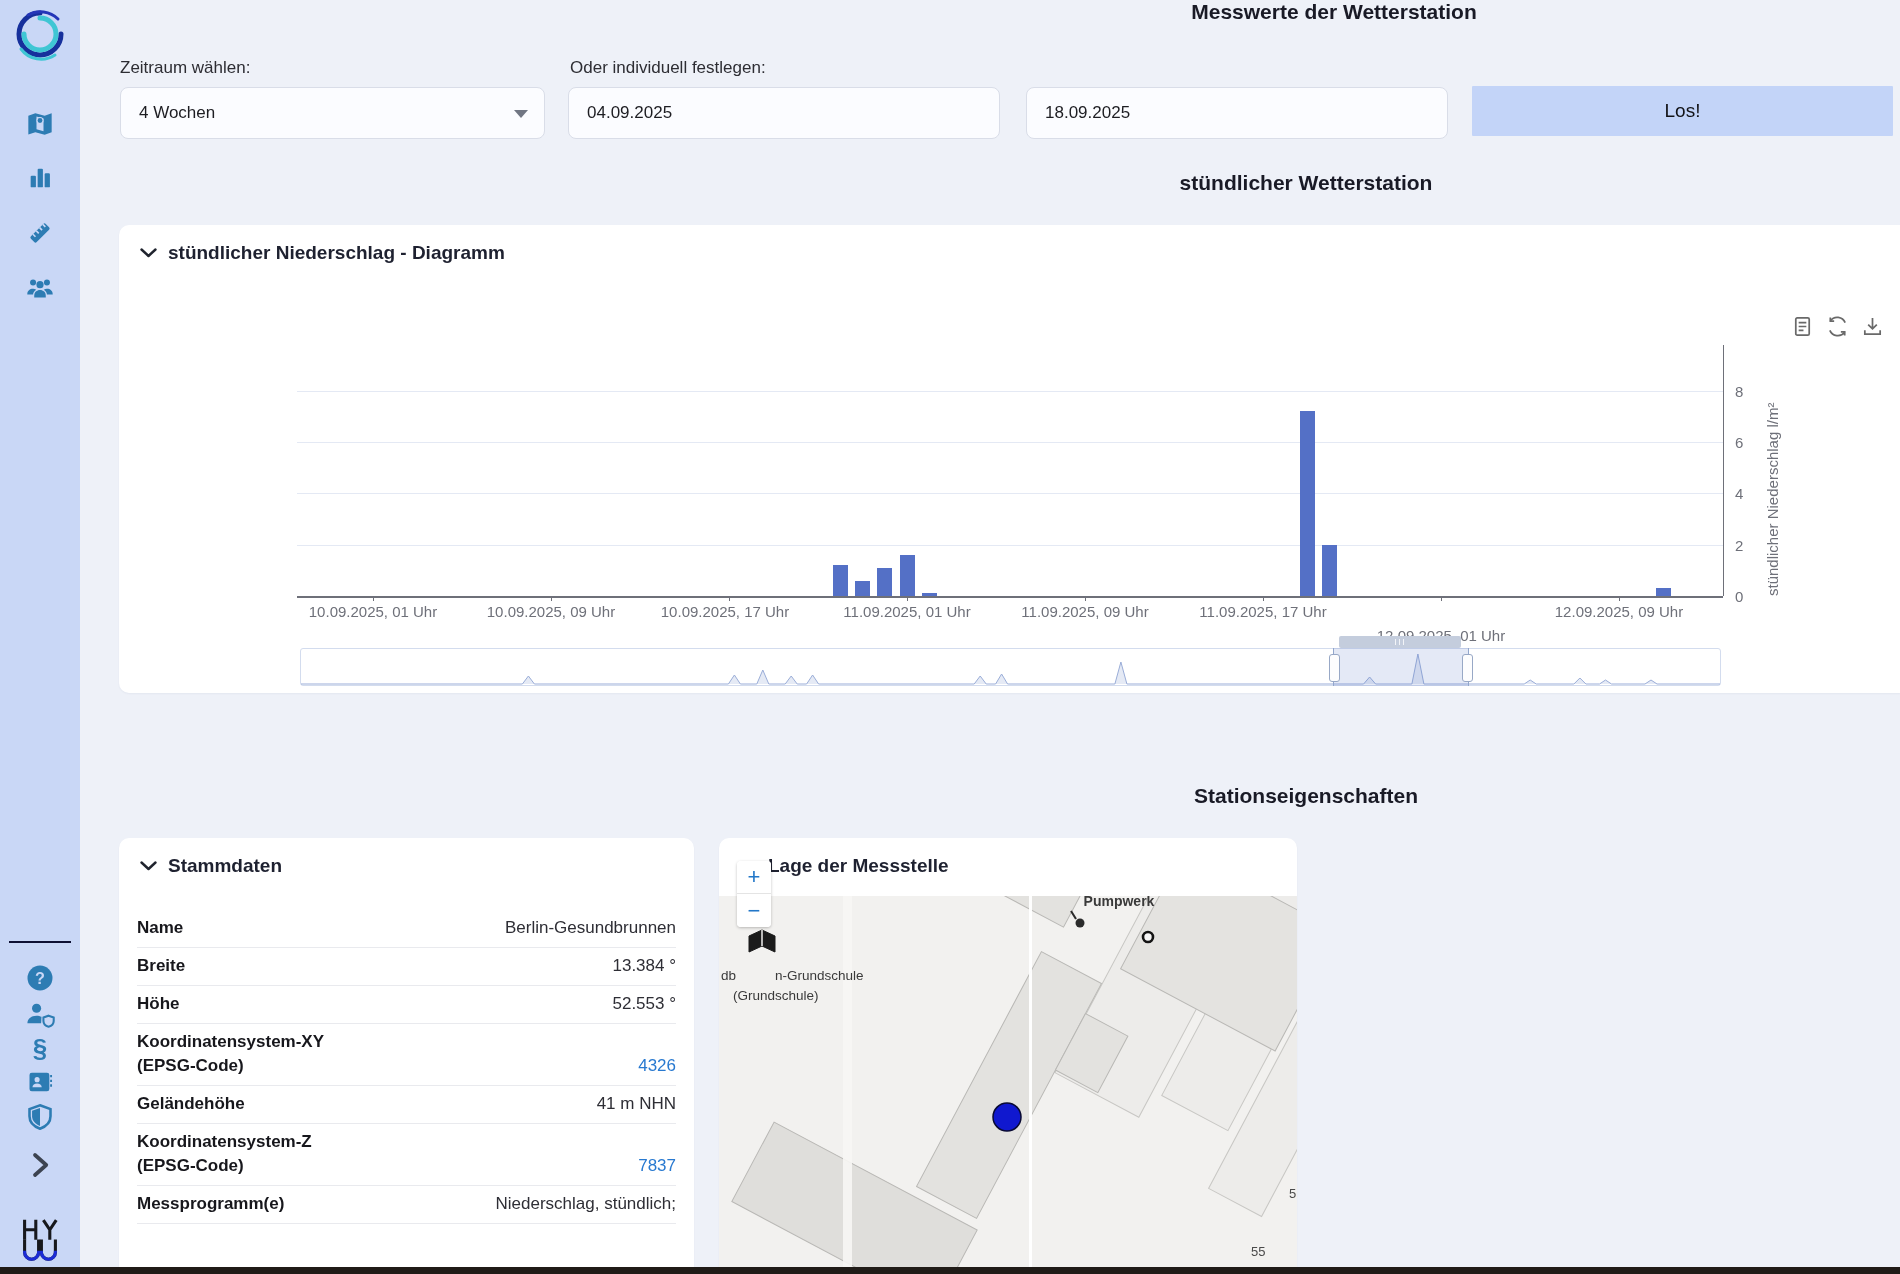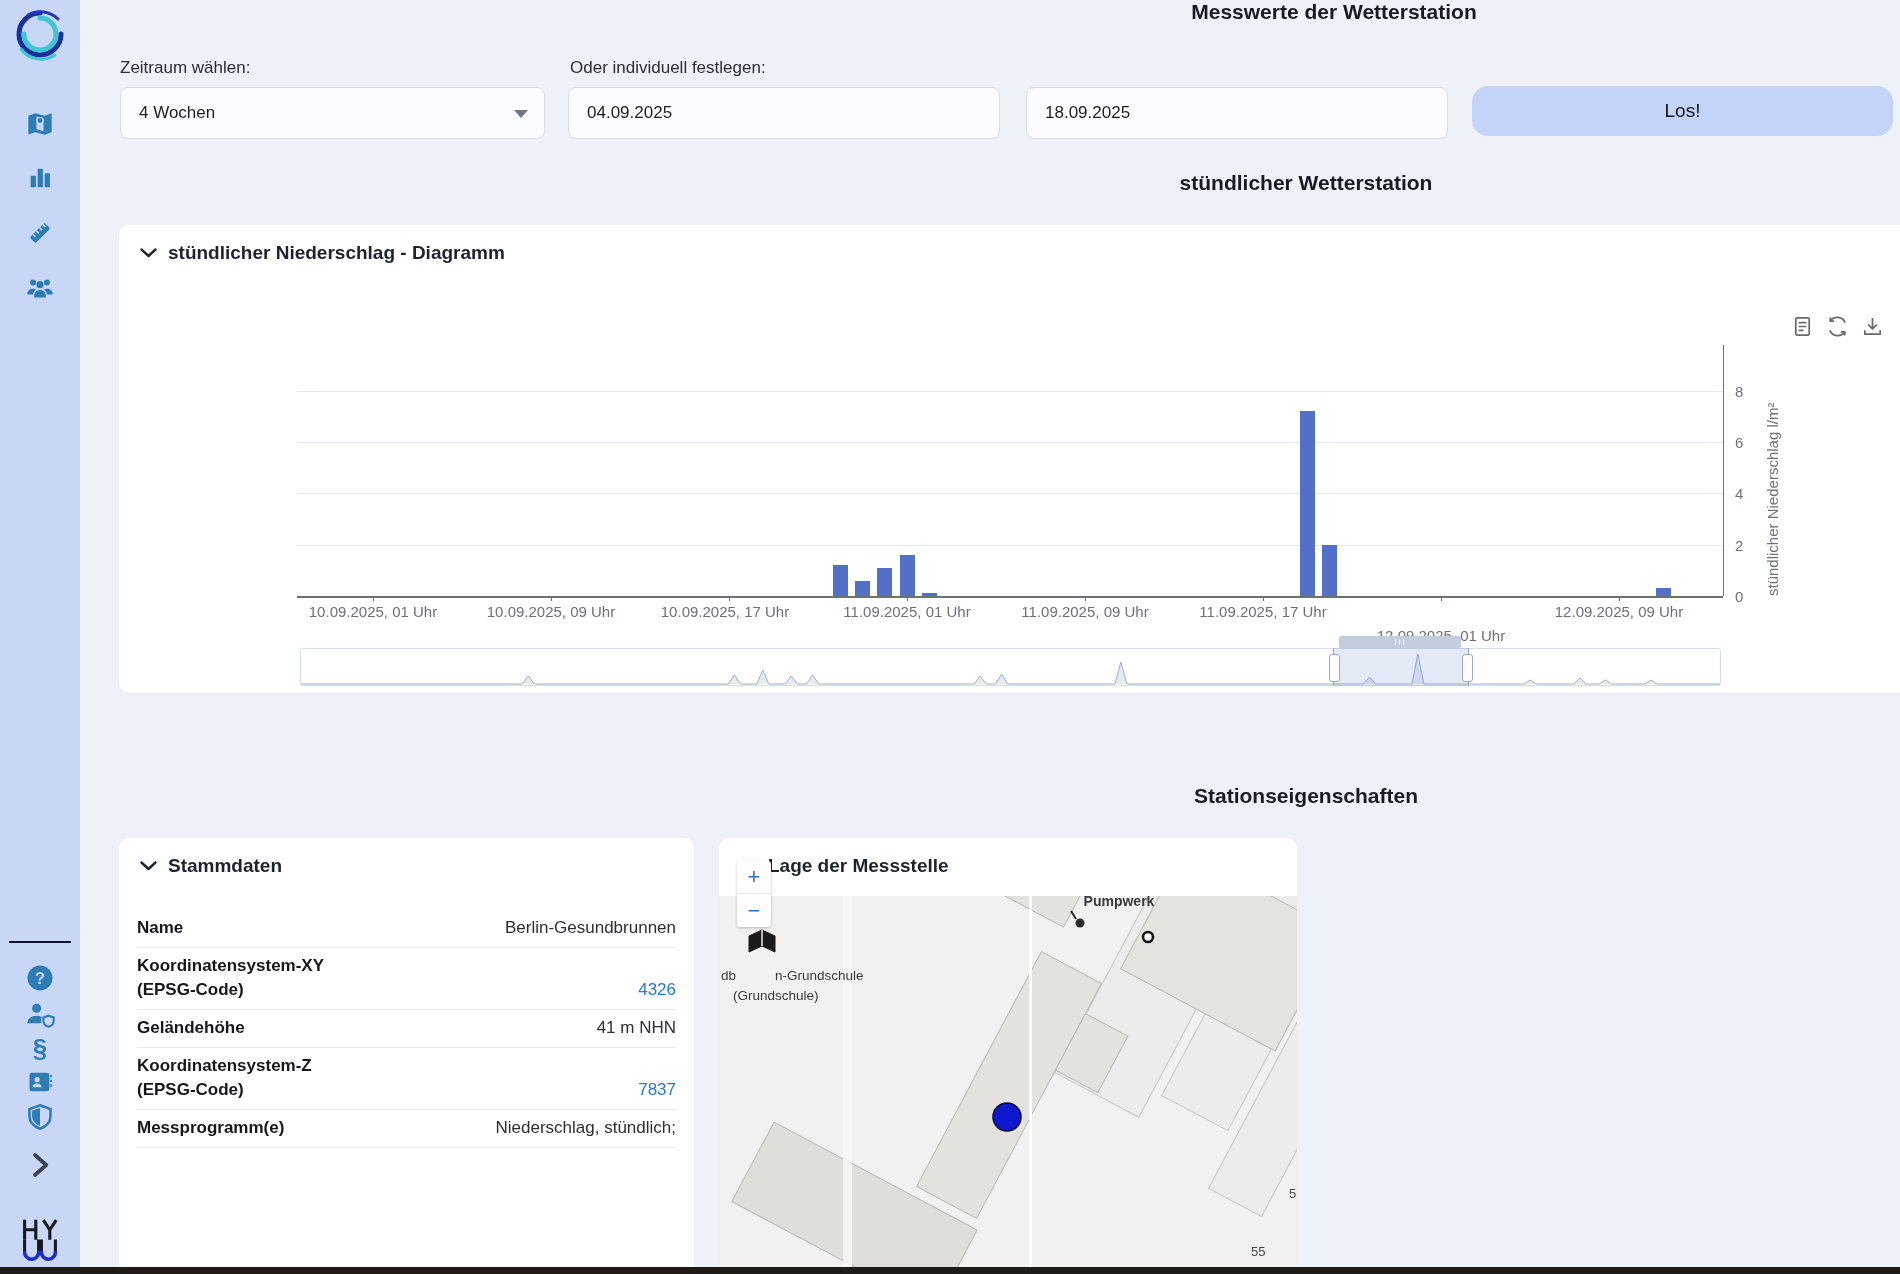--- a/index.html
+++ b/index.html
@@ -18,21 +18,21 @@
   .h2b{top:784px;font-size:21px;}
   
   .ctl-label{position:absolute;font-size:17px;color:#2d2d33;}
   .field{position:absolute;height:52px;background:#fbfcff;border:1px solid #d9dde8;
          border-radius:8px;box-sizing:border-box;font-size:17px;color:#1d1d22;
          display:flex;align-items:center;padding:3px 18px;}
   .select-caret{position:absolute;right:16px;top:22px;width:0;height:0;
                 border-left:7px solid transparent;border-right:7px solid transparent;
                 border-top:8px solid #707683;}
   .go-btn{position:absolute;left:1472px;top:86px;width:421px;height:50px;background:#c3d4f8;
-          border:none;border-radius:16px;font-size:19px;color:#121216;cursor:pointer;
+          border:none;border-radius:1px;font-size:19px;color:#121216;cursor:pointer;
           font-family:"Liberation Sans",sans-serif;}
   
   .panel{position:absolute;background:#ffffff;border-radius:10px;
          box-shadow:0 1px 2px rgba(40,60,100,.05);}
   .panel-head{position:absolute;left:21px;top:17px;display:flex;align-items:center;gap:11px;
               font-size:19px;font-weight:bold;color:#1e2130;cursor:pointer;}
   
   #chart-panel{left:119px;top:225px;width:1781px;height:468px;border-radius:10px 0 0 10px;}
   .toolbox{position:absolute;right:16px;top:90px;display:flex;gap:12px;}
   .toolbox svg{cursor:pointer;}
@@ -276,20 +276,28 @@
         <path d="M1.5 1.5l7 6.5 7-6.5" fill="none" stroke="#20242e" stroke-width="2.4" stroke-linecap="round" stroke-linejoin="round"></path>
       </svg>
       <span>Stammdaten</span>
     </div>
     <div id="stamm-table">
         <div class="srow">
           <div class="lab">Name</div>
           <div class="val">Berlin-Gesundbrunnen</div>
         </div>
         <div class="srow">
+          <div class="lab">Breite</div>
+          <div class="val">13.384 °</div>
+        </div>
+        <div class="srow">
+          <div class="lab">Höhe</div>
+          <div class="val">52.553 °</div>
+        </div>
+        <div class="srow">
           <div class="lab">Koordinatensystem-XY<br>(EPSG-Code)</div>
           <div class="val link">4326</div>
         </div>
         <div class="srow">
           <div class="lab">Geländehöhe</div>
           <div class="val">41 m NHN</div>
         </div>
         <div class="srow">
           <div class="lab">Koordinatensystem-Z<br>(EPSG-Code)</div>
           <div class="val link">7837</div>

